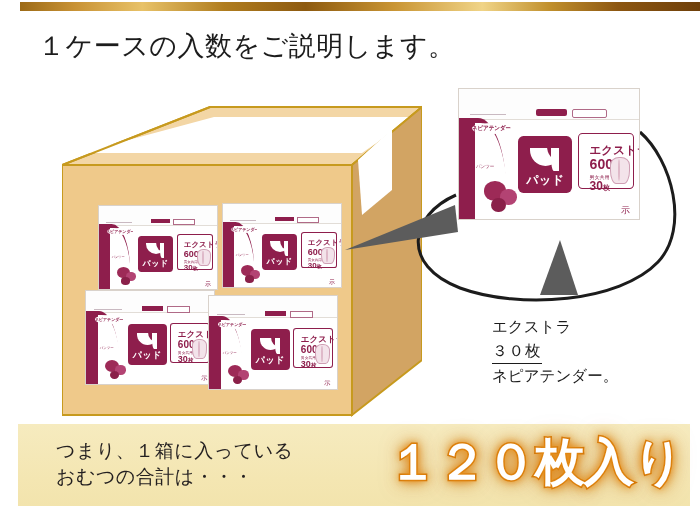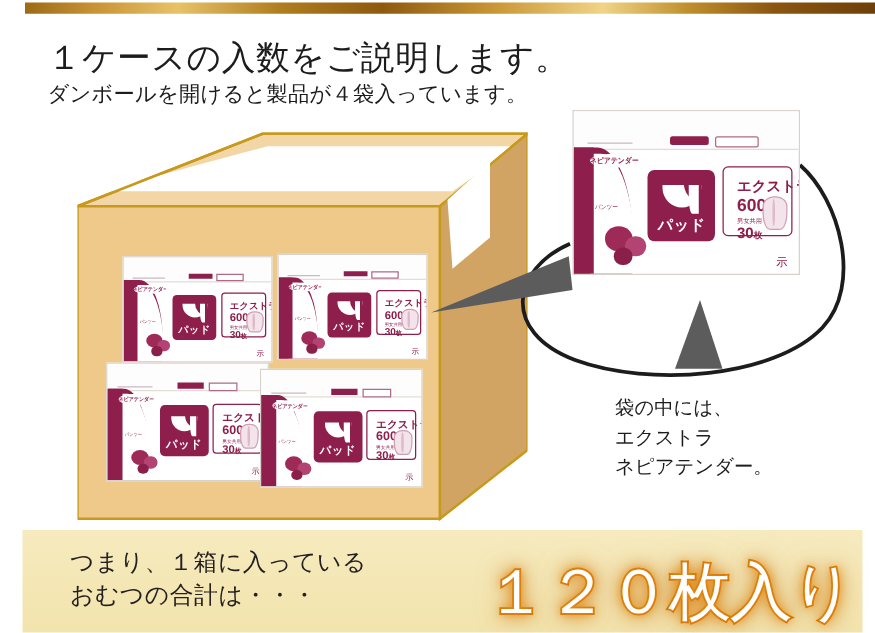--- a/index.html
+++ b/index.html
@@ -175,39 +175,38 @@
   .banner{
     position:absolute;left:18px;top:424px;width:672px;height:92px;
     background:linear-gradient(180deg,#f6ebbf 0%,#f4e6b2 60%,#f2e3ab 100%);
   }
   .banner .btxt{
     position:absolute;left:38px;top:14px;
     font-size:19px;line-height:26px;color:#231f20;
     letter-spacing:0.5px;white-space:nowrap;
   }
   .banner .big{
-    position:absolute;left:370px;top:17px;
-    font-size:50px;line-height:64px;font-weight:normal;
+    position:absolute;left:370px;top:6px;
+    font-size:50px;line-height:64px;font-weight:bold;
     color:#ffffff;letter-spacing:-1px;white-space:nowrap;
     -webkit-text-stroke:3px #d87a07;
     paint-order:stroke fill;
     text-shadow:
       0 0 6px #e8901a, 0 0 11px #e0820f,
       0 0 16px rgba(200,110,6,.75), 0 0 22px rgba(190,100,4,.5);
   }
 </style>
 </head>
 <body>
 
 <div id="stage">
 
   <div class="gold-bar"></div>
 
   <div class="h1">１ケースの入数をご説明します。</div>
-  <div class="h2">ダンボールを開けると製品が４袋入っています。</div>
 
   <div class="box">
     <svg width="360" height="315" viewBox="0 0 360 315">
 
       <polygon points="0,60 148,2 360,2 290,60" fill="#f3d6a5" stroke="#c79a1e" stroke-width="2"></polygon>
 
       <polygon points="18,48 152,12 352,12 300,48" fill="#ffffff" stroke="none"></polygon>
       <polygon points="0,60 148,2 360,2 290,60" fill="none" stroke="#c79a1e" stroke-width="2"></polygon>
 
       <rect x="0" y="60" width="290" height="250" fill="#efc98a" stroke="#c79a1e" stroke-width="2"></rect>
@@ -399,22 +398,22 @@
              C 410 215, 400 265, 460 288
              C 520 310, 620 302, 658 262
              C 690 228, 672 160, 640 132" fill="none" stroke="#1c1c1c" stroke-width="3"></path>
 
     <polygon points="455,205 345,250 458,232" fill="#5c5c5c"></polygon>
 
     <polygon points="560,240 540,295 578,295" fill="#5c5c5c"></polygon>
   </svg>
 
   <div class="rtext">
-    <div>袋の中には、</div>
     <div>エクストラ</div>
+    <div><span class="u">３０枚</span></div>
     <div>ネピアテンダー。</div>
   </div>
 
   <div class="banner">
     <div class="btxt">
       <div>つまり、１箱に入っている</div>
       <div>おむつの合計は・・・</div>
     </div>
     <div class="big">１２０枚入り</div>
   </div>

